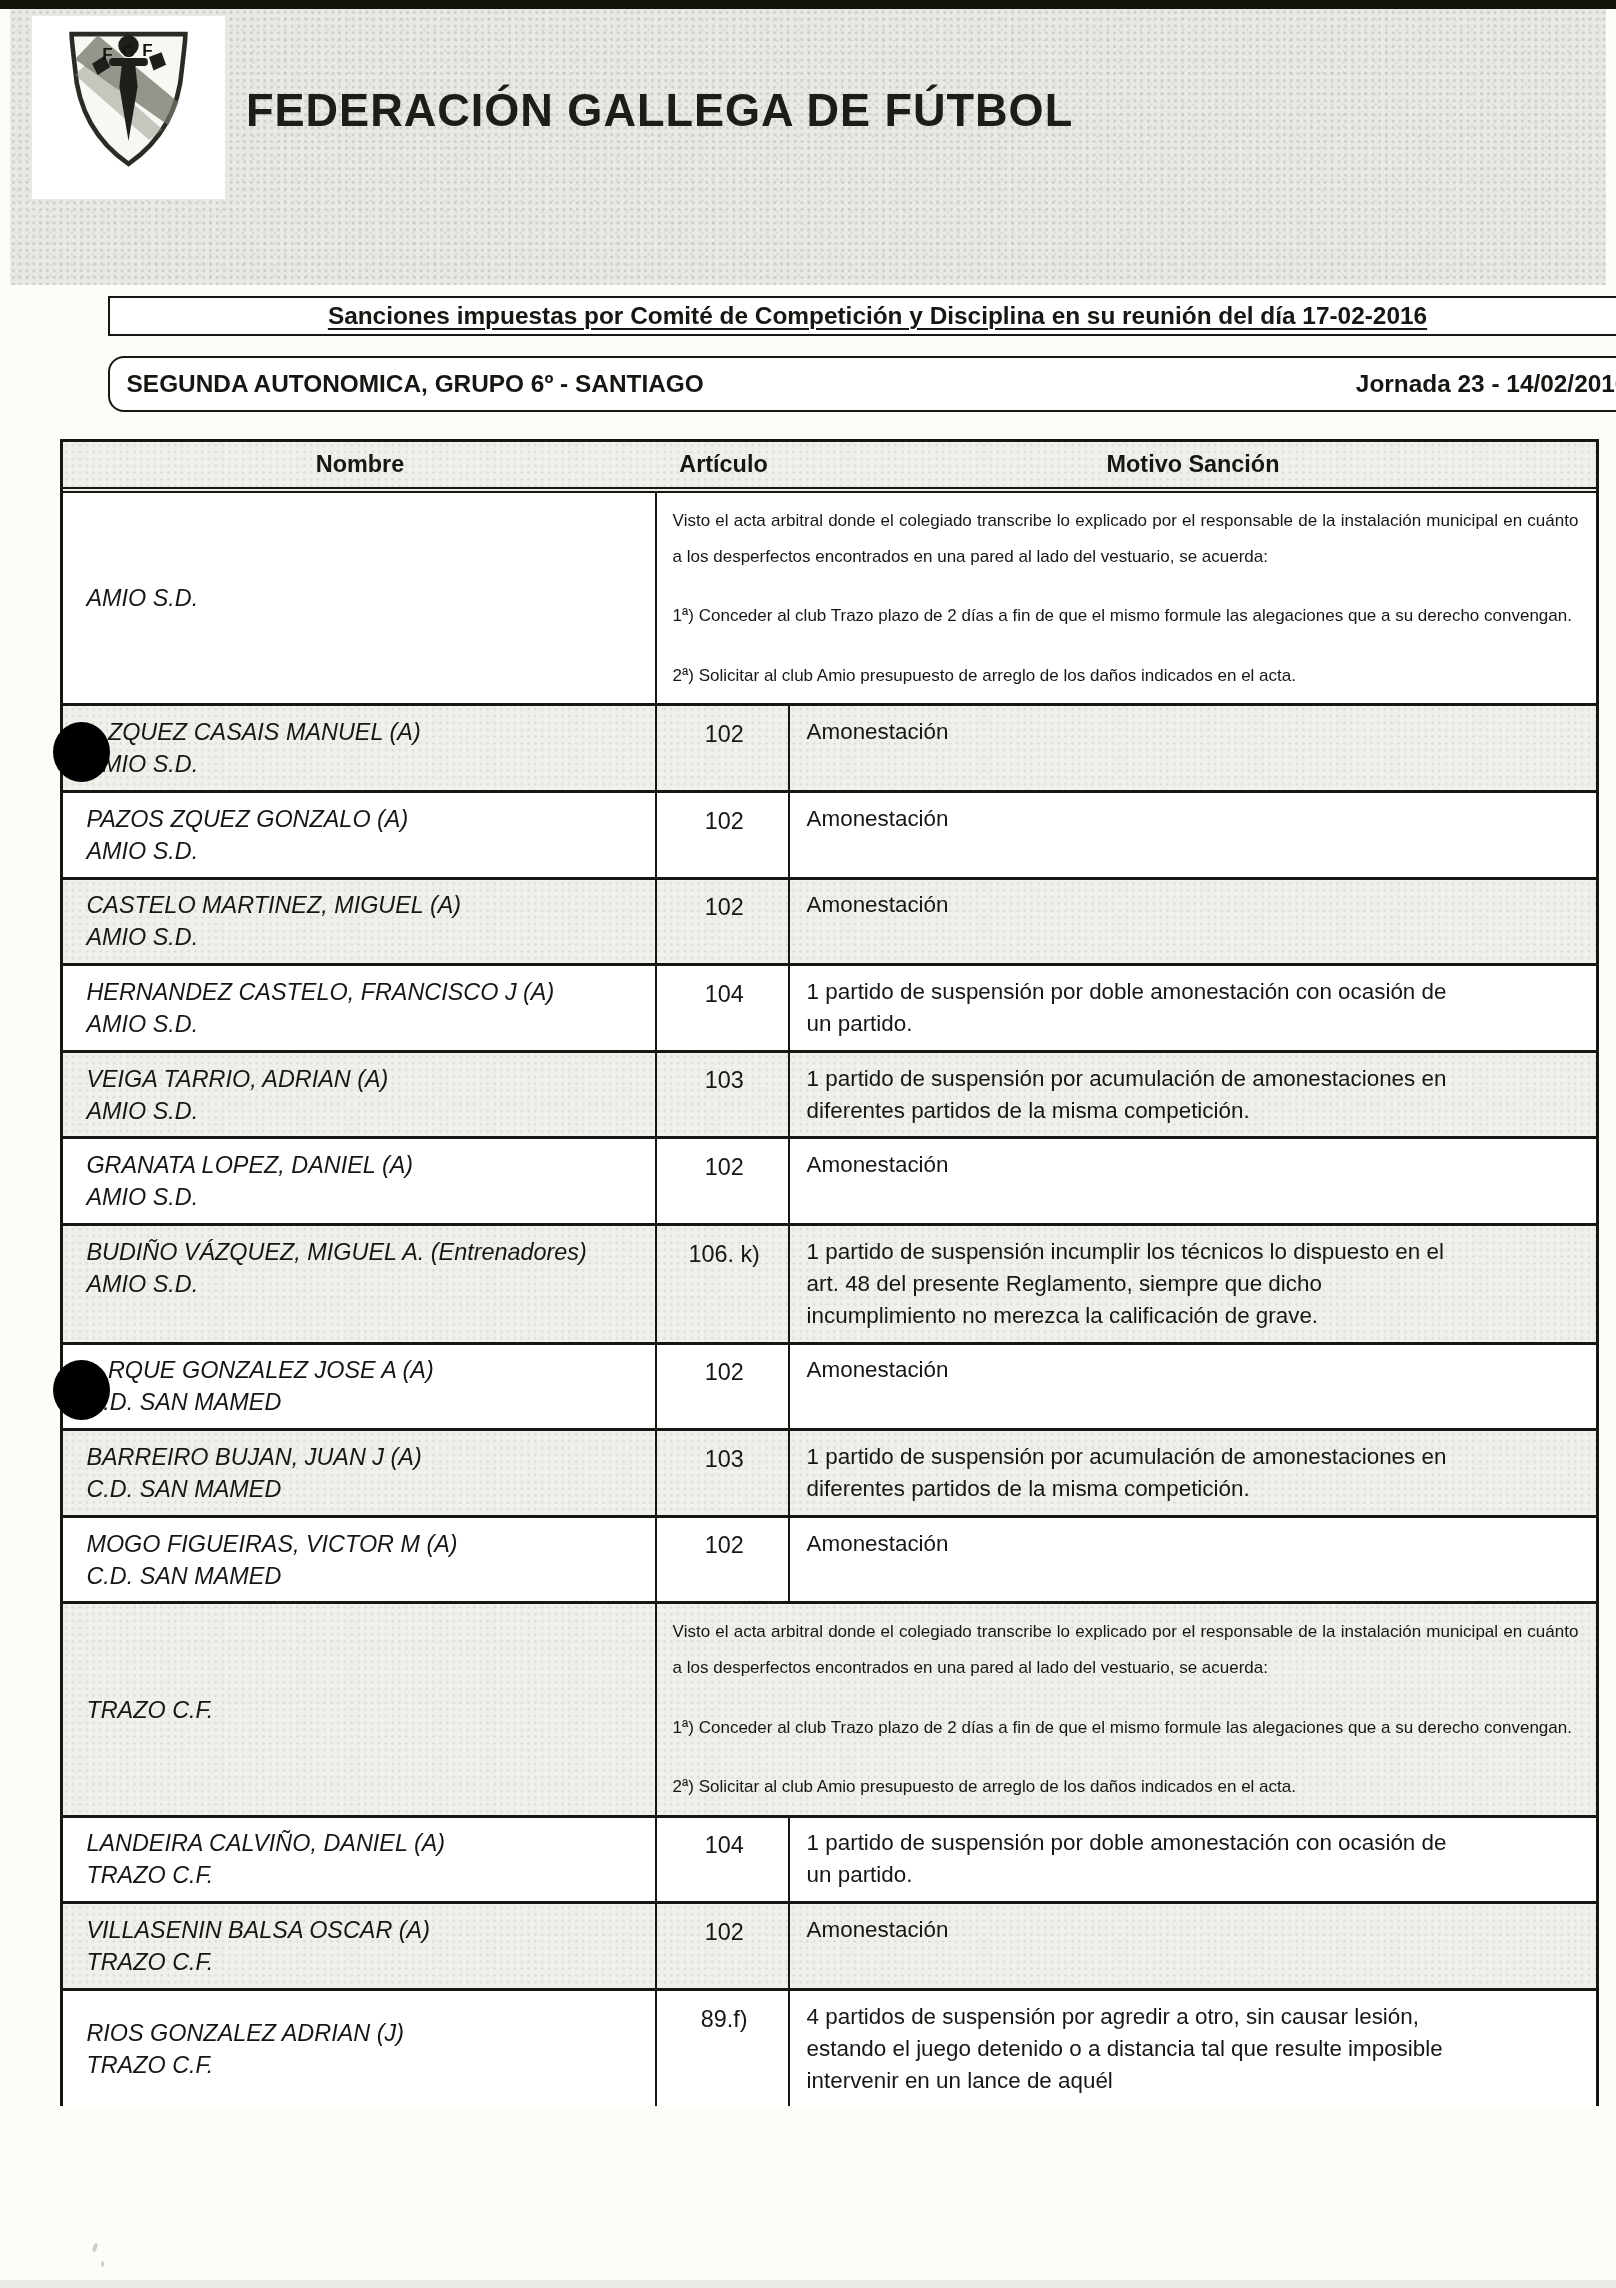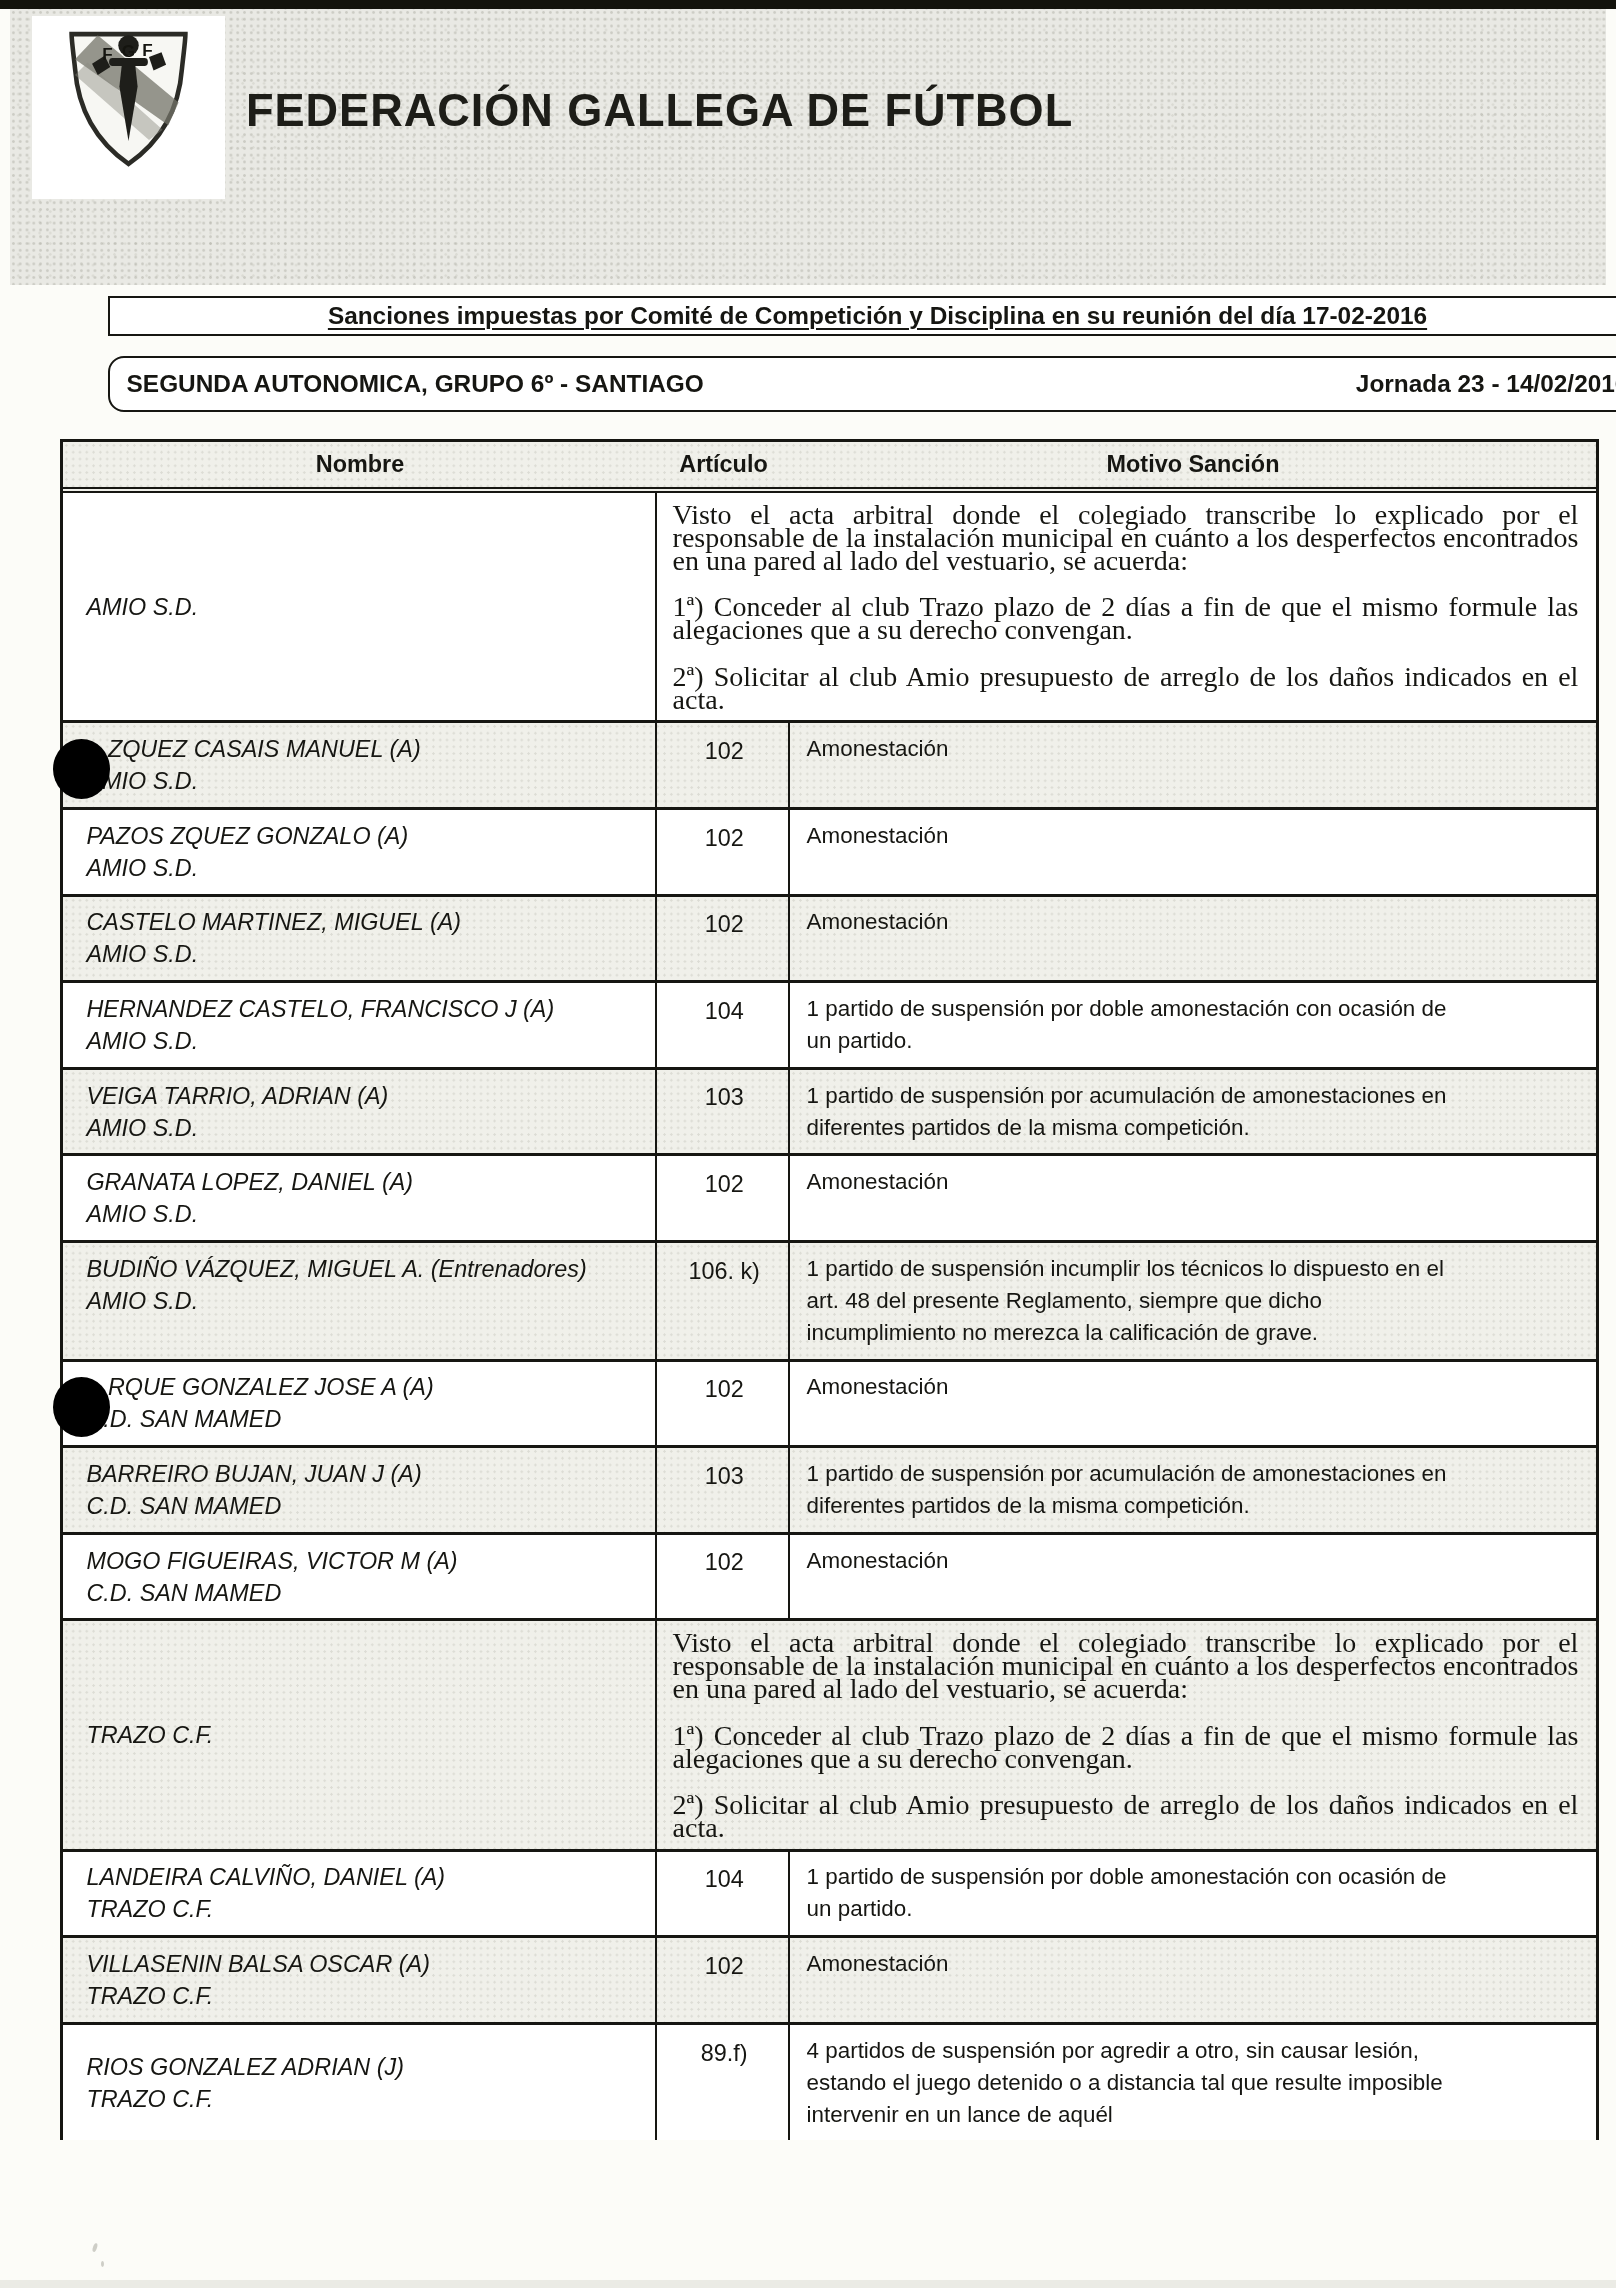--- a/index.html
+++ b/index.html
@@ -96,21 +96,21 @@
   }
   .row.merged .name-cell,.row.vc .name-cell{justify-content:center;}
   .nm,.club{display:block;font-size:23.4px;line-height:32px;white-space:nowrap;}
   .art-cell{
     border-right:2.9px solid var(--ink);
     text-align:center;font-size:23.4px;line-height:32px;padding-top:11.7px;padding-left:17px;
   }
   .mot-cell{font-size:22.4px;line-height:32px;white-space:pre-line;padding-left:16.6px;}
   .row.merged .mot-cell{white-space:normal;padding:9.8px 17.6px 9.8px 15.6px;}
   .row.merged .mot-cell p{
-    text-align:justify;margin:0 0 23.4px 0;font-size:28px;line-height:23px;font-family:Liberation Serif, serif;
+    text-align:justify;margin:0 0 23.4px 0;font-size:17px;line-height:36px;
   }
   .row.merged .mot-cell p:last-child{margin-bottom:0;}
 
   
   .redact-dot{
     position:absolute;left:-9.8px;top:15.6px;width:57px;height:60px;
     background:#000;border-radius:50%;z-index:3;
   }
   .row.redacted .nm{padding-left:21.5px;}
 

